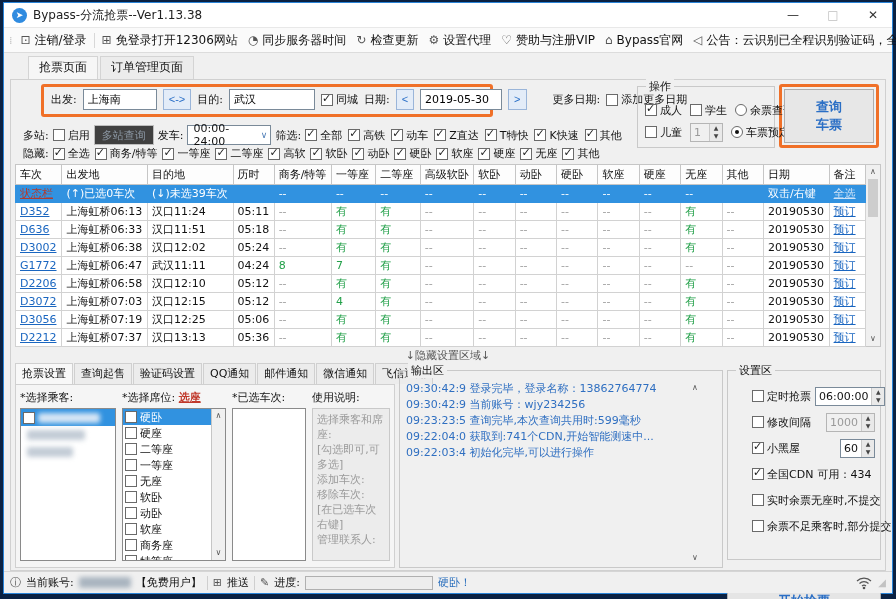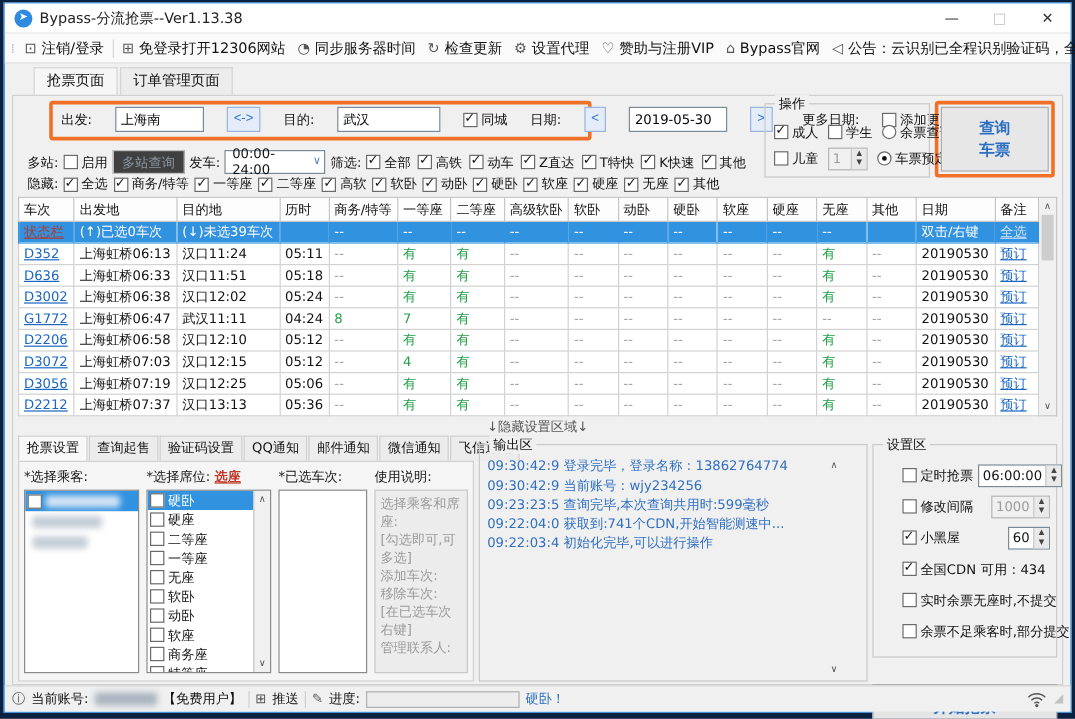--- a/index.html
+++ b/index.html
@@ -30,21 +30,21 @@
 .tab { padding:2px 10px 3px; border:1px solid #d4d4d4; border-bottom:none; background:#ececec; font-size:12px; }
 .tab.active { background:#f6f6f6; }
 .tab-page { flex:1; margin:0 6px; border:1px solid #d0d0d0; background:#f0f0f0;
             display:flex; flex-direction:column; padding:4px 4px 2px; min-height:0; }
 
 
 .query { position:relative; height:78px; flex:none; font-size:11px; }
 .orange-box { position:absolute; border:3px solid #f07028; border-radius:3px; pointer-events:none; }
 #qbox1 { left:26px; top:0px; width:452px; height:33px; }
 #qbox2 { left:764px; top:0px; width:100px; height:64px; }
-.q-row1 { position:absolute; left:36px; top:5px; display:flex; align-items:center; gap:19px; }
+.q-row1 { position:absolute; left:36px; top:5px; display:flex; align-items:center; gap:6px; }
 .q-row2 { position:absolute; left:8px; top:41px; display:flex; align-items:center; gap:4px; }
 .q-row3 { position:absolute; left:8px; top:62px; display:flex; align-items:center; gap:4px; }
 .txt { height:21px; border:1px solid #7a8a99; background:#fff; padding:0 4px; font:inherit; }
 .mini-btn { height:21px; border:1px solid #9ab5d9; background:#e3ecf8; color:#2a6fc7; padding:0 5px;
             font-size:11px; line-height:19px; }
 .gray-btn { height:20px; border:1px solid #bdbdbd; background:#404040; color:#8b97a3; padding:0 7px; font-size:11px; }
 .combo { height:20px; border:1px solid #7a8a99; background:#fff; display:inline-flex; align-items:center; padding:0 3px 0 5px; gap:6px; }
 .combo .chev { color:#4a7ab5; font-size:9px; }
 .chk { display:inline-flex; align-items:center; gap:3px; white-space:nowrap; }
 .cb { display:inline-block; width:12px; height:12px; border:1px solid #6a6a6a; background:#fff; position:relative; flex:none; }
@@ -106,21 +106,21 @@
 .blur-chip { height:10px; border-radius:2px; filter:blur(2.5px); }
 .seat-item { height:16px; display:flex; align-items:center; gap:3px; padding:0 2px; white-space:nowrap; }
 .seat-item.selected { background:#3192e0; color:#fff; }
 .lb-scroll { width:14px; border-left:1px solid #c6c6c6; background:#f0f0f0; display:flex; flex-direction:column; }
 .usage-box { flex:1; border:1px solid #c9c9c9; background:#ececec; color:#9a9a9a; padding:3px 4px; line-height:15px;
              font-size:11px; overflow:hidden; }
 .out-group { flex:1; border:1px solid #c9c9c9; position:relative; margin-top:7px; padding:10px 20px 2px 6px;
              display:flex; min-width:0; }
 .log-lines { flex:1; color:#2f6fc1; line-height:16px; font-size:11px; overflow:hidden; white-space:nowrap; }
 .right-col { width:154px; display:flex; flex-direction:column; flex:none; }
-.set-group { border:1px solid #c9c9c9; position:relative; margin-top:7px; padding:12px 5px 8px; flex:1; }
+.set-group { border:1px solid #c9c9c9; position:relative; margin-top:7px; padding:12px 5px 20px; flex:1; }
 .set-row { display:flex; align-items:center; gap:4px; height:26px; white-space:nowrap;margin-left:19px; }
 .set-row .spinbox { margin-left:auto; }
 .start-btn { margin-top:22px; height:38px; background:#e5e5e5; border:1px solid #b0b0b0;
              color:#2b6fc5; font-weight:bold; font-size:13px; width:100%;
              display:flex; align-items:center; justify-content:center; flex:none; }
 
 
 .statusbar { height:22px; background:#f0f0f0; border-top:1px solid #d5d5d5; display:flex;
              align-items:center; padding:0 6px; gap:5px; flex:none; font-size:11px; }
 .sb-sep { width:1px; height:14px; background:#cfcfcf; }
@@ -200,21 +200,21 @@
         <span>目的:</span>
         <input class="txt" style="width: 86px;" value="武汉">
         <span class="chk">
           <span class="cb on"></span>
           <span>同城</span>
         </span>
         <span>日期:</span>
         <button class="mini-btn">&lt;</button>
         <input class="txt" style="width: 82px;" value="2019-05-30">
         <button class="mini-btn">&gt;</button>
-        <span style="margin-left:6px">更多日期:</span>
+        <span style="margin-left:20px">更多日期:</span>
         <span class="chk">
           <span class="cb"></span>
           <span>添加更多日期</span>
         </span>
       </div>
 
       <div class="q-row2">
         <span>多站:</span>
         <span class="chk">
           <span class="cb"></span>

